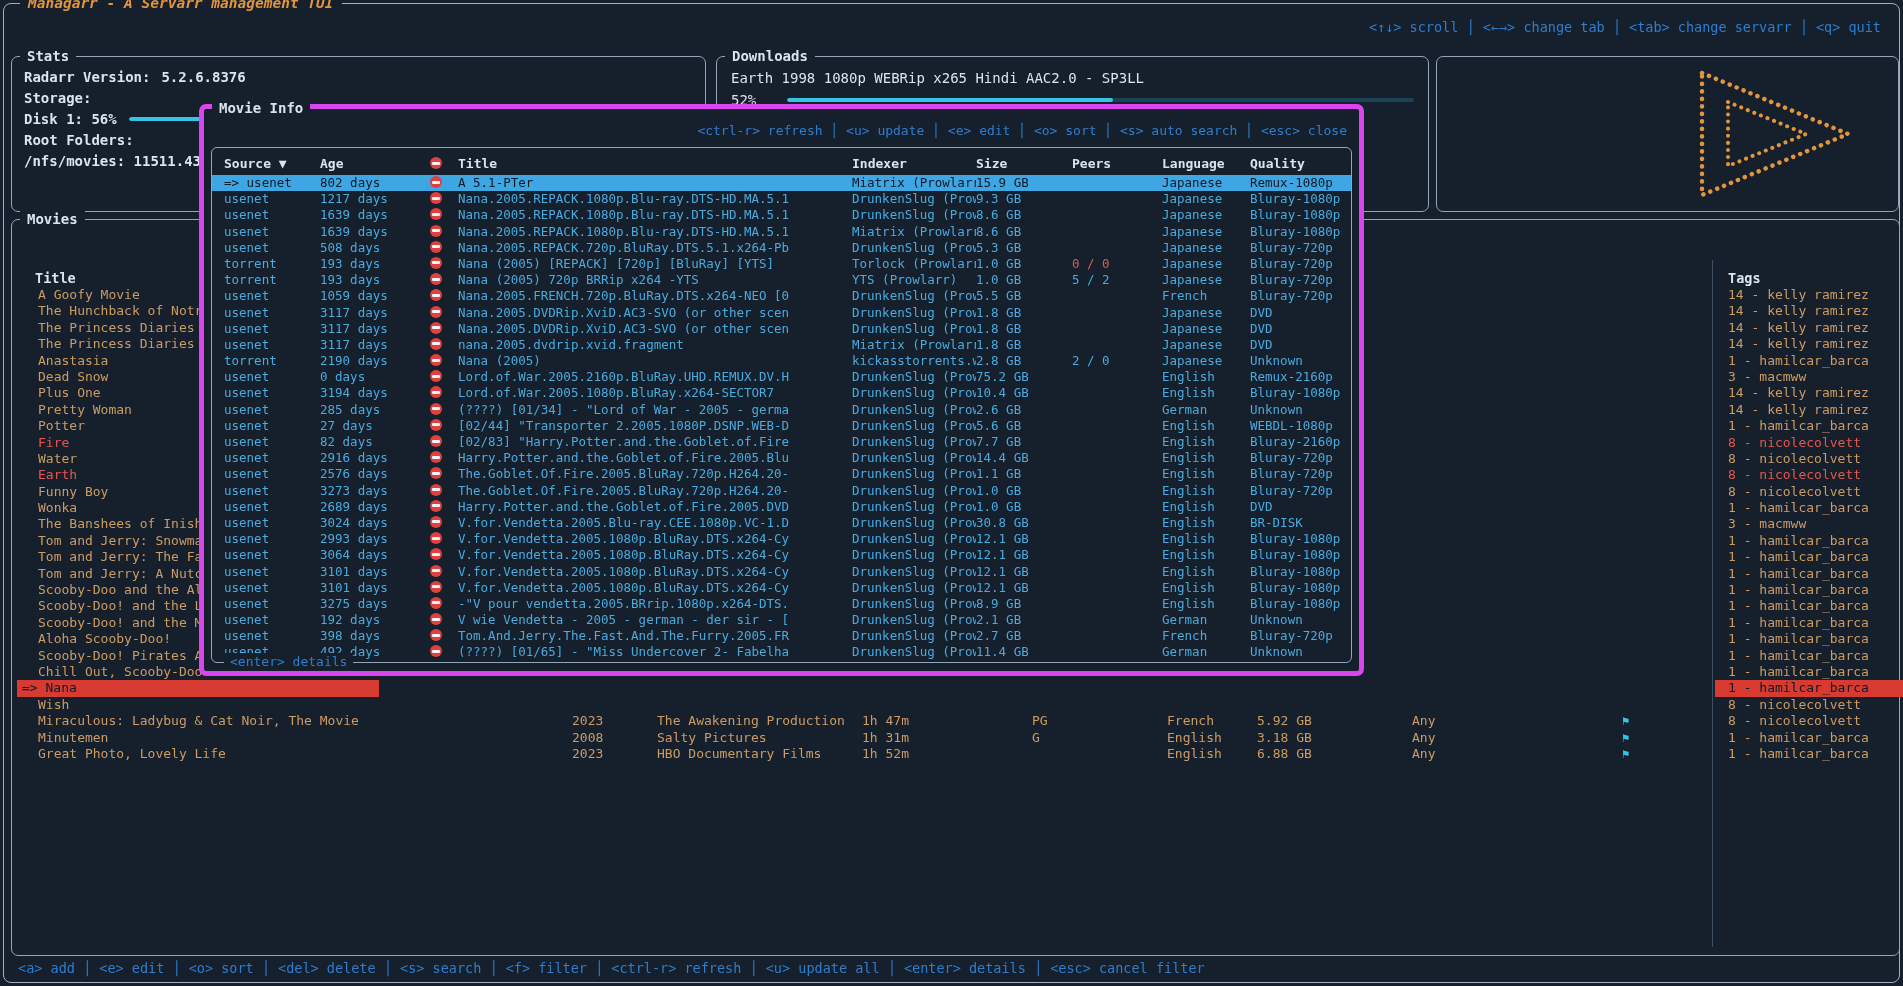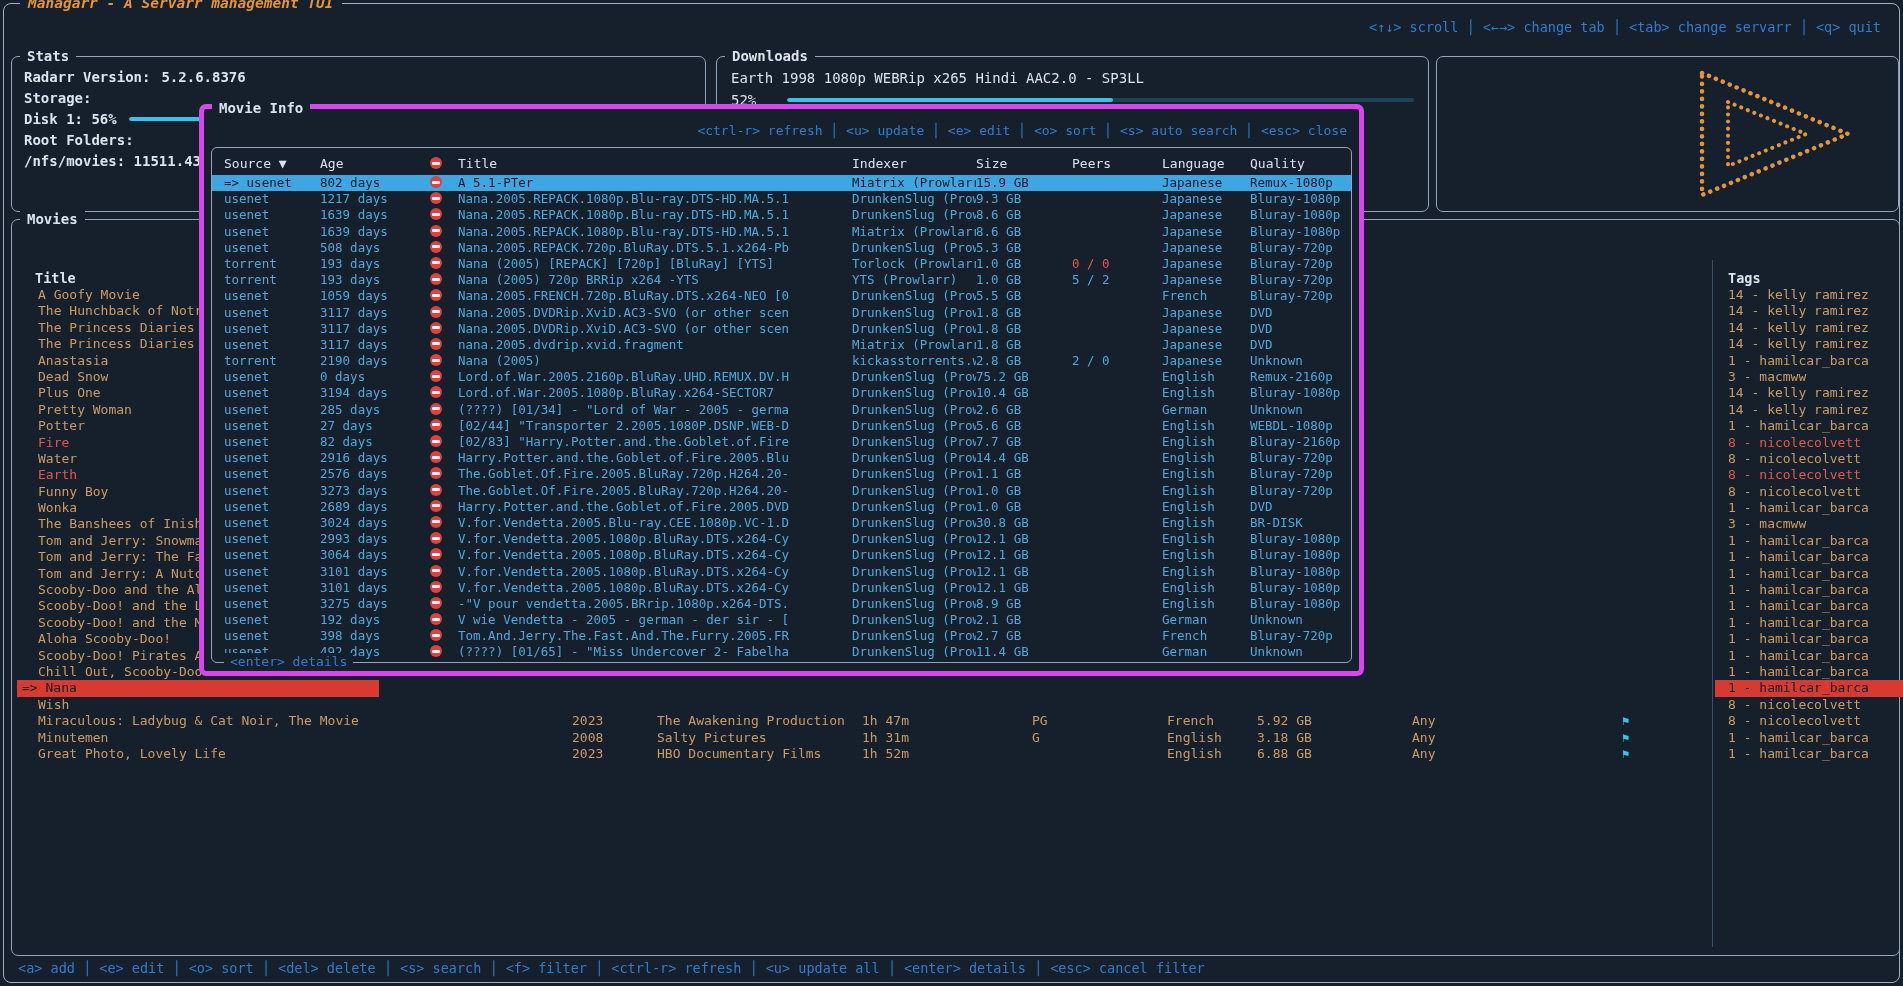--- a/index.html
+++ b/index.html
@@ -70,21 +70,21 @@
   .mrow.state-selected .mc-title{padding-left:5px}
   
   .bottom-hints{position:absolute;left:14px;bottom:6px;color:var(--hint);font-size:13.5px;white-space:pre}
   
   .modal{position:absolute;left:195px;top:100px;width:1165px;height:572px;background:var(--bg);border:5px solid #d946ef;border-radius:7px}
   .modal-tabs{position:absolute;top:12px;left:10px}
   .modal-tabs .tab{font-size:13.5px;padding:0 10px}
   .modal-hints{position:absolute;top:14px;right:12px;color:var(--hint);font-size:13px;white-space:pre}
   .search-box{position:absolute;left:7px;right:7px;top:38px;bottom:8px;border:1px solid var(--pborder);border-radius:6px}
   .srow{display:flex;align-items:center;height:16.2px;font-size:12.5px;color:var(--srow);white-space:pre;padding-left:12px}
-  .shead{font-weight:normal;color:var(--text);font-size:13px;margin-top:7px;height:18px}
+  .shead{font-weight:bold;color:var(--text);font-size:13px;margin-top:7px;height:18px}
   .srows{margin-top:2px}
   .cl{flex:0 0 auto;overflow:hidden;height:100%;line-height:16.2px}
   .shead .cl{line-height:18px}
   .cl-source{width:96px}.cl-age{width:110px}.cl-icon{width:28px}
   .cl-title{width:394px}.cl-indexer{width:124px}.cl-size{width:96px}
   .cl-peers{width:90px}.cl-lang{width:88px}.cl-quality{flex:1 1 auto}
   .srow.state-selected{background:var(--selblue);color:var(--seltext)}
   .srow.peers-danger .cl-peers{color:var(--red)}
   .mk{white-space:pre}
   .noentry{display:inline-block;width:12px;height:12px;border-radius:50%;background:#e04040;position:relative;top:1px}

